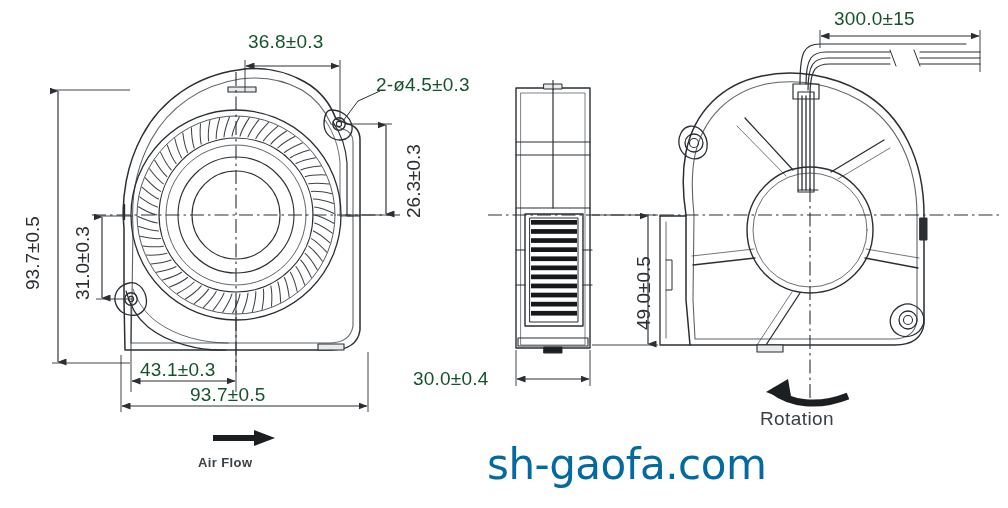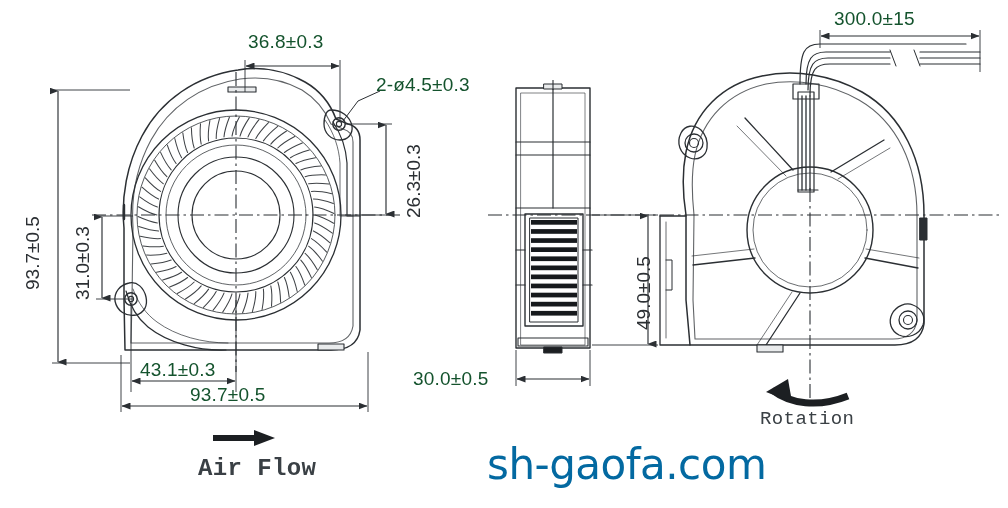--- a/index.html
+++ b/index.html
@@ -13,23 +13,23 @@
   .dim{
     position:absolute;
     font-family:"Liberation Sans","DejaVu Sans",sans-serif;
     color:#14532d;
     white-space:nowrap;
     letter-spacing:.2px;
   }
   .dim-h{font-size:19px;font-weight:500;}
   .label{
     position:absolute;color:#3a4045;white-space:nowrap;
-    font-family:Liberation Mono, monospace;
-  }
-  #airflow-label{font-size:24px;font-weight:600;left:198px;top:455px;letter-spacing:.4px;}
+    font-family:Liberation Sans, sans-serif;
+  }
+  #airflow-label{font-size:13px;font-weight:600;left:198px;top:455px;letter-spacing:.4px;}
   #rotation-label{font-size:19px;font-weight:500;left:760px;top:408px;letter-spacing:.4px;}
   #watermark{
     position:absolute;left:487px;top:440px;font-size:42px;color:#0369a1;
     font-family:"DejaVu Sans","Liberation Sans",sans-serif;font-weight:400;
     letter-spacing:-0.5px;white-space:nowrap;
   }
   .vert-text{
     position:absolute;
     transform:rotate(-90deg);
     transform-origin:left top;
@@ -365,21 +365,21 @@
 <div class="vert-text" style="left:403px;top:218px;">26.3±0.3</div>
 
 <div class="dim dim-h" style="left:376px;top:74px;">2-ø4.5±0.3</div>
 
 <div class="dim dim-h" style="left:140px;top:359px;text-align:right;">43.1±0.3</div>
 
 <div class="dim dim-h" style="left:190px;top:384px;">93.7±0.5</div>
 
 <div class="vert-text" style="left:633px;top:330px;">49.0±0.5</div>
 
-<div class="dim dim-h" style="left:413px;top:368px;">30.0±0.5</div>
+<div class="dim dim-h" style="left:413px;top:368px;">30.0±0.4</div>
 
 <div class="dim dim-h" style="left:834px;top:8px;">300.0±15</div>
 
 <div class="label" id="airflow-label">Air Flow</div>
 
 <div class="label" id="rotation-label">Rotation</div>
 
 <div id="watermark">sh-gaofa.com</div>
 
 </body></html>

